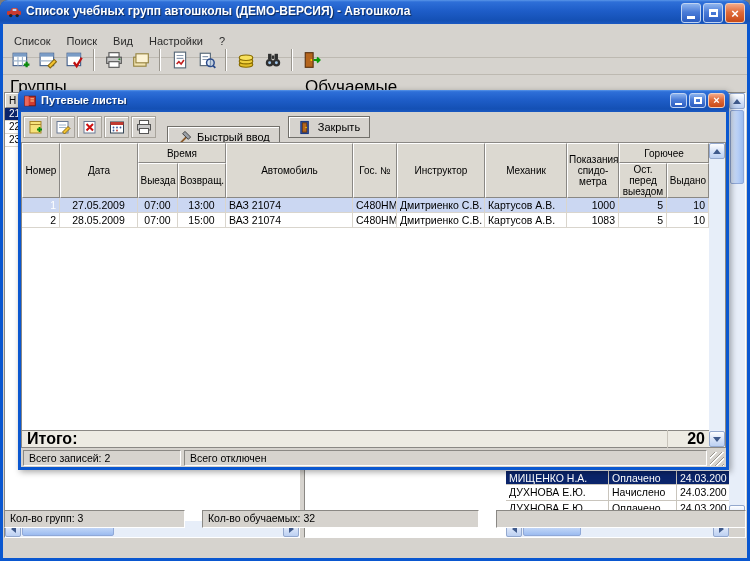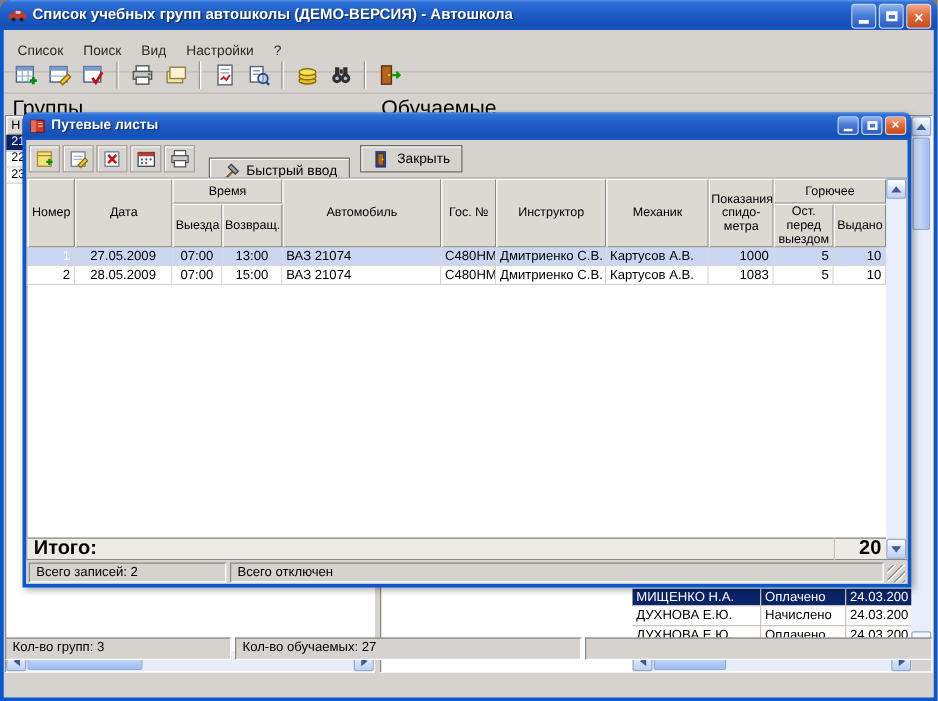--- a/index.html
+++ b/index.html
@@ -172,21 +172,21 @@
 
   .dlg-status { position:absolute; left:0; bottom:0; right:0; height:18px; background:#D6D3CE;
     display:flex; gap:3px; padding:1px 2px; }
   .sb-panel { border:1px solid; border-color:#8A8884 #FFF #FFF #8A8884; font-size:10.5px;
     padding:1px 5px; overflow:hidden; white-space:nowrap; background:#D6D3CE; }
   .grip { width:14px; height:14px; align-self:flex-end;
     background:repeating-linear-gradient(135deg, transparent 0 3px, #9a968e 3px 4px, #fff 4px 5px); }
 
   
   .statusbar { position:absolute; left:1px; right:1px; top:486px; height:18px;
-    display:flex; gap:3px; }
+    display:flex; gap:17px; }
   .statusbar .sb-panel { background:#D6D3CE; }
   .sp1 { width:181px; } .sp2 { width:277px; } .sp3 { flex:1; }
 </style>
 </head>
 <body>
 
 <div id="root">
 
   <div class="titlebar">
     <svg class="title-icon" viewBox="0 0 16 16">
@@ -534,18 +534,18 @@
           <div class="sb-panel" style="width:158px">Всего записей: 2</div>
           <div class="sb-panel" style="flex:1">Всего отключен</div>
           <div class="grip"></div>
         </div>
 
       </div>
     </div>
 
     <div class="statusbar">
       <div class="sb-panel sp1">Кол-во групп: 3</div>
-      <div class="sb-panel sp2">Кол-во обучаемых: 27</div>
+      <div class="sb-panel sp2">Кол-во обучаемых: 32</div>
       <div class="sb-panel sp3"></div>
     </div>
 
   </div>
 </div>
 
 </body></html>

